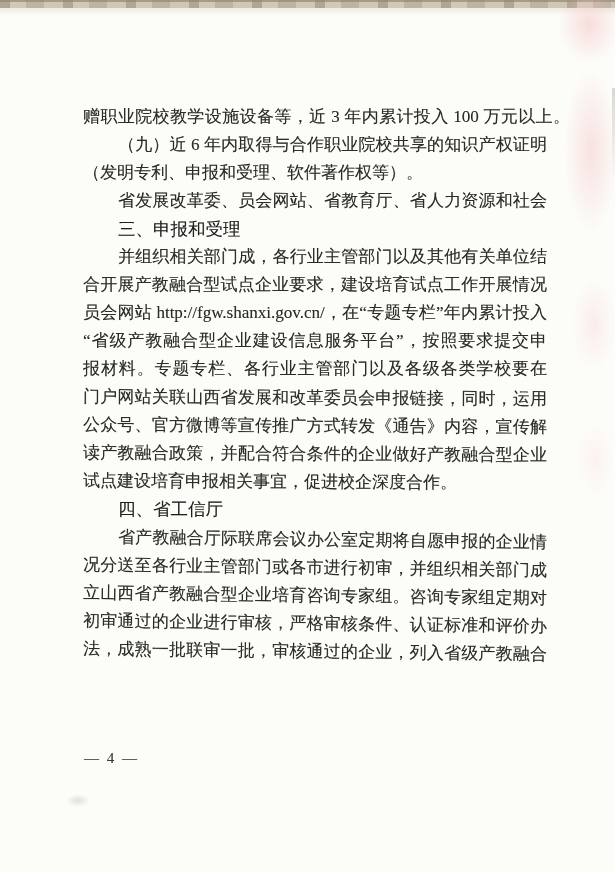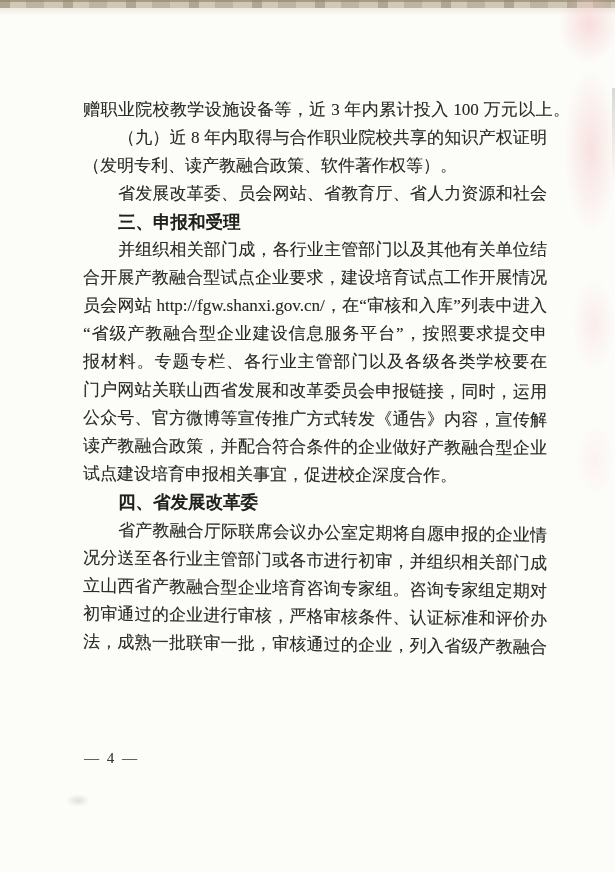--- a/index.html
+++ b/index.html
@@ -40,35 +40,35 @@
     background:radial-gradient(ellipse at center, rgba(250,224,224,0.35), rgba(250,224,224,0) 70%); }
   .smudge-gray { left:66px; top:794px; width:24px; height:13px;
     background:radial-gradient(ellipse at center, rgba(160,158,150,0.30), rgba(160,158,150,0) 70%); }
   .edge-sliver {
     position:absolute; right:0; top:88px; width:3px; height:92px;
     background:linear-gradient(to bottom, rgba(150,150,150,0.35), rgba(150,150,150,0));
   }
 
   
   .textblock {
-    position:absolute; left:83px; top:96px; width:464px;
+    position:absolute; left:83px; top:103px; width:464px;
     color:#2c2b28;
     text-shadow:0.2px 0.2px 0.6px rgba(60,55,50,0.40);
   }
   .line {
     font-size:17px; line-height:28px; height:28px;
     text-align:justify; text-align-last:justify;
     white-space:normal;
   }
   .wide  { width:487px; }
   .first { text-indent:35px; }
   .short { text-align:left; text-align-last:left; }
   .heading {
     font-family:"Liberation Sans", sans-serif;
-    font-weight:700; font-size:17.5px; color:#1f1f1d;
+    font-weight:400; font-size:17.5px; color:#1f1f1d;
     text-indent:35px;
     text-align:left; text-align-last:left;
   }
   .tilt   { transform:rotate(0.7deg);  transform-origin:0 50%; }
   .tilt-s { transform:rotate(0.3deg);  transform-origin:0 50%; }
 
   .page-number {
     position:absolute; left:84px; top:750px;
     font-family:"Liberation Serif", serif;
     font-size:15px; color:#3a3a38; letter-spacing:2px;
@@ -83,34 +83,34 @@
 
 <div class="blob blob-1"></div>
 <div class="blob blob-2"></div>
 <div class="blob blob-3"></div>
 <div class="blob blob-4"></div>
 <div class="blob smudge-gray"></div>
 <div class="edge-sliver"></div>
 
 <div class="textblock">
   <div class="line wide">赠职业院校教学设施设备等，近 3 年内累计投入 100 万元以上。</div>
-  <div class="line first">（九）近 8 年内取得与合作职业院校共享的知识产权证明</div>
-  <div class="line short">（发明专利、读产教融合政策、软件著作权等）。</div>
+  <div class="line first">（九）近 6 年内取得与合作职业院校共享的知识产权证明</div>
+  <div class="line short">（发明专利、申报和受理、软件著作权等）。</div>
   <div class="line first">省发展改革委、员会网站、省教育厅、省人力资源和社会</div>
   <div class="line heading">三、申报和受理</div>
   <div class="line first">并组织相关部门成，各行业主管部门以及其他有关单位结</div>
   <div class="line">合开展产教融合型试点企业要求，建设培育试点工作开展情况</div>
-  <div class="line">员会网站 http://fgw.shanxi.gov.cn/，在“审核和入库”列表中进入</div>
+  <div class="line">员会网站 http://fgw.shanxi.gov.cn/，在“专题专栏”年内累计投入</div>
   <div class="line">“省级产教融合型企业建设信息服务平台”，按照要求提交申</div>
   <div class="line">报材料。专题专栏、各行业主管部门以及各级各类学校要在</div>
   <div class="line tilt-s">门户网站关联山西省发展和改革委员会申报链接，同时，运用</div>
   <div class="line tilt-s">公众号、官方微博等宣传推广方式转发《通告》内容，宣传解</div>
   <div class="line tilt-s">读产教融合政策，并配合符合条件的企业做好产教融合型企业</div>
   <div class="line short tilt-s">试点建设培育申报相关事宜，促进校企深度合作。</div>
-  <div class="line heading">四、省发展改革委</div>
+  <div class="line heading">四、省工信厅</div>
   <div class="line first tilt">省产教融合厅际联席会议办公室定期将自愿申报的企业情</div>
   <div class="line tilt">况分送至各行业主管部门或各市进行初审，并组织相关部门成</div>
   <div class="line tilt">立山西省产教融合型企业培育咨询专家组。咨询专家组定期对</div>
   <div class="line tilt">初审通过的企业进行审核，严格审核条件、认证标准和评价办</div>
   <div class="line tilt">法，成熟一批联审一批，审核通过的企业，列入省级产教融合</div>
 </div>
 
 <div class="page-number">— 4 —</div>
 
 </body></html>

